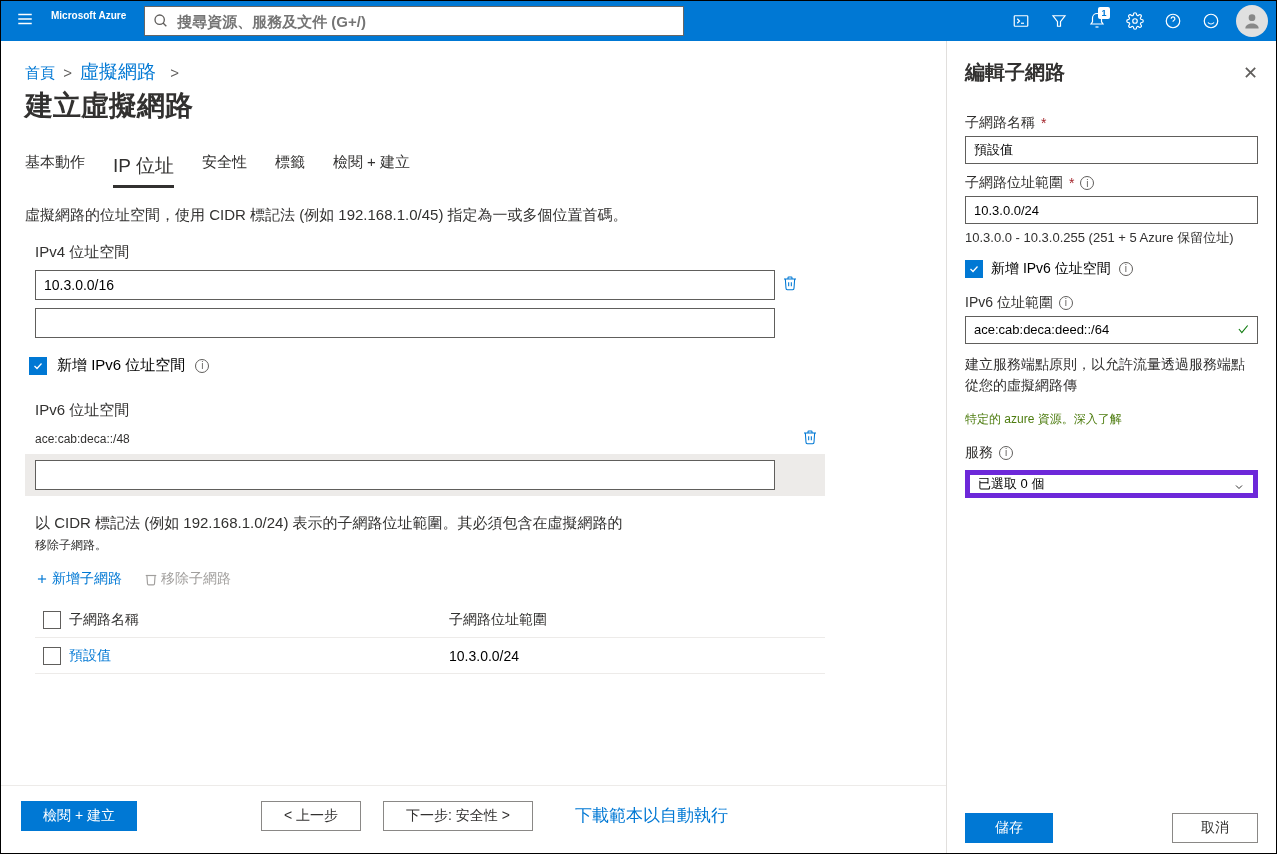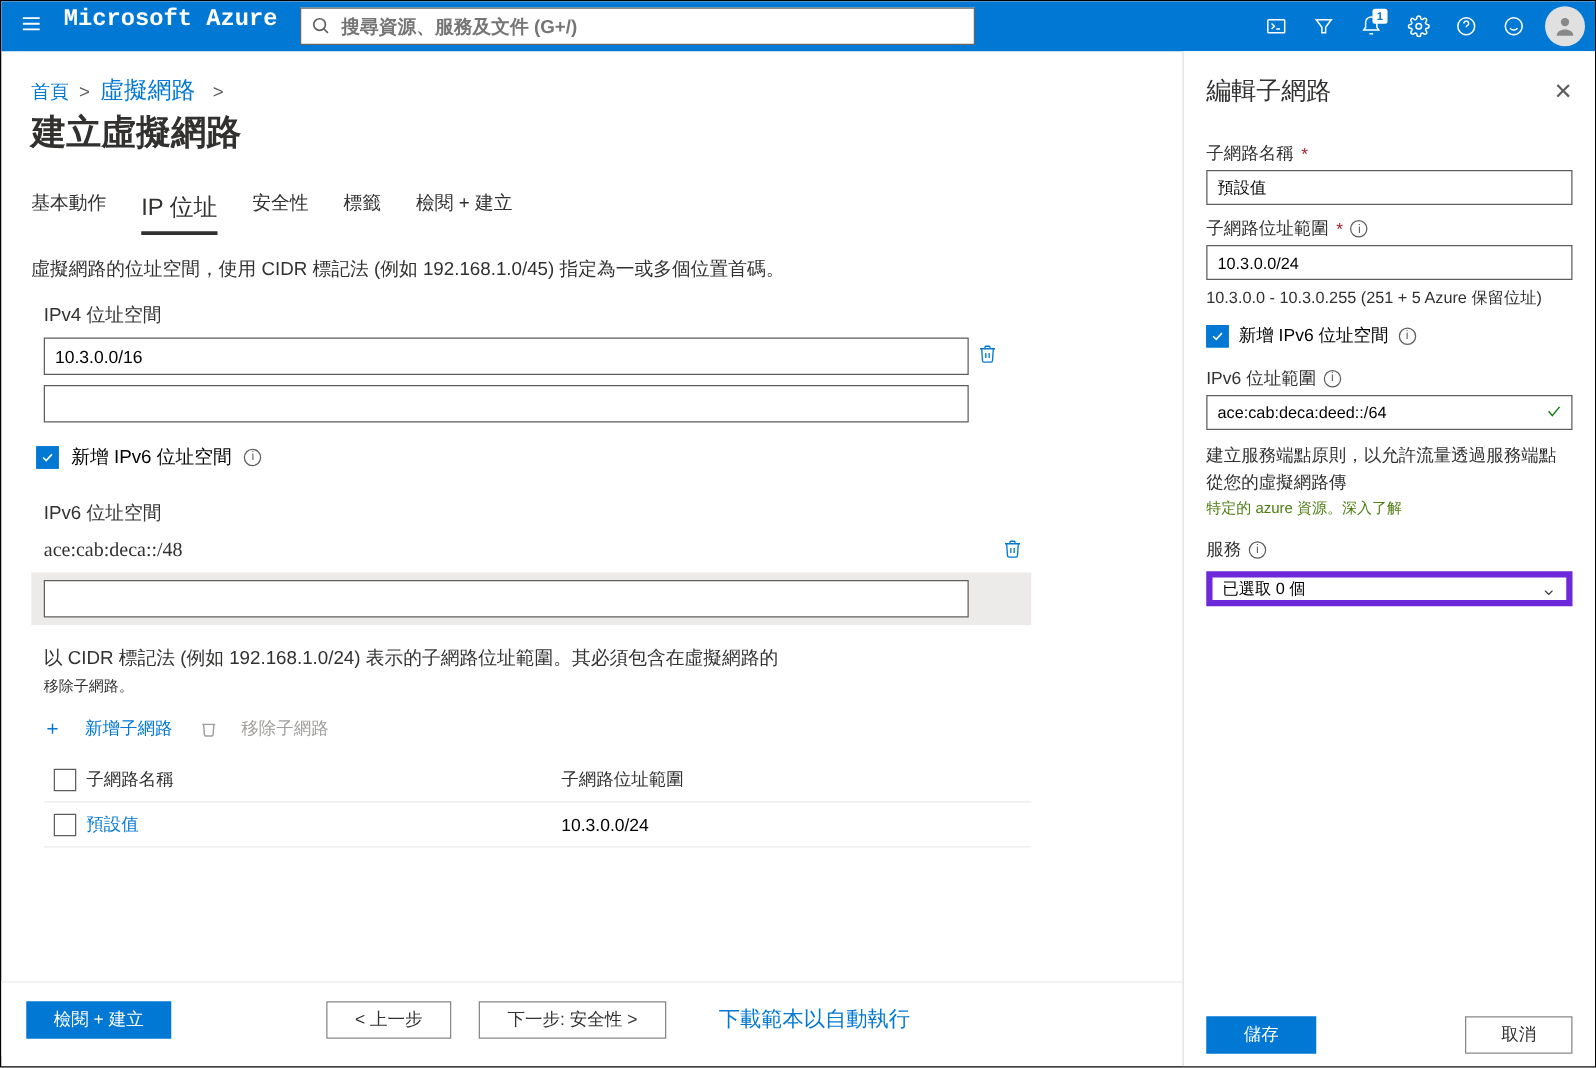--- a/index.html
+++ b/index.html
@@ -1,19 +1,19 @@
 <!DOCTYPE html>
 <html><head>
 <meta charset="utf-8">
 <style>
 * { box-sizing: border-box; margin: 0; padding: 0; font-family: "Segoe UI", "Microsoft JhengHei", sans-serif; }
 body { width: 1277px; height: 854px; overflow: hidden; background: #fff; position: relative; border: 1px solid #000;}
 .topbar { height: 40px; background: #0078d4; display: flex; align-items: center; color: #fff; padding: 0 8px; }
 .topbar .hamburger { width: 32px; text-align: center; font-size: 18px; cursor: pointer; }
-.topbar .brand { font-weight: 600; font-size: 19px; margin: 0 18px 12px 10px; font-family: Liberation Mono, monospace; }
+.topbar .brand { font-weight: 600; font-size: 10px; margin: 0 18px 12px 10px; }
 .topbar .search { flex: 0 0 540px; height: 30px; background: #fff; border: 1px solid #666; display: flex; align-items: center; padding: 0 8px; color: #000; }
 .topbar .search svg { width: 16px; height: 16px; margin-right: 8px; }
 .topbar .search input { border: none; outline: none; flex: 1; font-size: 15px; font-weight: 600; color: #000; }
 .topbar .spacer { flex: 1; }
 .topbar .tb-icon { width: 38px; height: 40px; display: flex; align-items: center; justify-content: center; cursor: pointer; position: relative; }
 .topbar .tb-icon svg { width: 18px; height: 18px; stroke: #fff; fill: none; stroke-width: 1.6; }
 .topbar .badge { position: absolute; top: 6px; right: 6px; background: #fff; color: #0078d4; font-size: 9px; font-weight: 700; min-width: 12px; height: 12px; border-radius: 2px; display: flex; align-items: center; justify-content: center; padding: 0 2px;}
 .topbar .avatar { width: 32px; height: 32px; border-radius: 50%; background: #e0e0e0; margin-left: 6px; display: flex; align-items: center; justify-content: center; }
 .topbar .avatar svg { width: 20px; height: 20px; fill: #888; }
 
@@ -28,36 +28,36 @@
 .tabs .tab { color: #323130; padding-bottom: 6px; cursor: pointer; }
 .tabs .tab.active { color: #323130; font-size: 19px; border-bottom: 3px solid #323130; font-weight: 400; }
 .desc { font-size: 15px; color: #323130; margin-bottom: 18px; }
 
 .section-label { font-size: 15px; color: #323130; margin: 12px 0 8px 10px; }
 .ip-input-row { display: flex; align-items: center; margin-bottom: 8px; padding-left: 10px; }
 .ip-input-row input { width: 740px; height: 30px; border: 1px solid #605e5c; padding: 0 8px; font-size: 14px; }
 .ip-input-row .del { width: 30px; text-align: center; cursor: pointer; }
 .ip-input-row .del svg { width: 16px; height: 16px; stroke: #0078d4; fill: none; stroke-width: 1.6; }
 .ip-text-row { display: flex; align-items: center; margin-bottom: 4px; padding-left: 10px; width: 800px; }
-.ip-text-row .txt { flex: 1; font-size: 16px; color: #323130; padding: 4px 0; font-family: Liberation Serif, serif; }
+.ip-text-row .txt { flex: 1; font-size: 12px; color: #323130; padding: 4px 0; }
 .ip-text-row .del svg { width: 16px; height: 16px; stroke: #0078d4; fill: none; stroke-width: 1.6; }
 .ip-text-row .del { width: 30px; text-align: center; cursor: pointer; }
 .ipv6-input-row { padding-left: 10px; margin-bottom: 14px; }
 .ipv6-input-row input { width: 740px; height: 30px; border: 1px solid #605e5c; padding: 0 8px; font-size: 14px; background: #fff;}
 .ipv6-wrap { background: #edebe9; padding: 4px 0 4px 0; width: 800px; margin-left: 0; }
 
 .chk-row { display: flex; align-items: center; gap: 10px; margin: 18px 0 10px 4px; font-size: 15px; }
 .chk { width: 18px; height: 18px; border: 1px solid #0078d4; background: #0078d4; display: inline-flex; align-items: center; justify-content: center; }
 .chk svg { width: 12px; height: 12px; stroke: #fff; fill: none; stroke-width: 2.5; }
 .info-icon { width: 14px; height: 14px; border: 1px solid #605e5c; border-radius: 50%; display: inline-flex; align-items: center; justify-content: center; font-size: 10px; color: #605e5c; }
 
 .subnet-desc { font-size: 15px; color: #323130; margin: 16px 10px 4px 10px; max-width: 770px; line-height: 1.4;}
 .subnet-desc2 { font-size: 12px; color: #323130; margin: 0 10px 16px 10px;}
 .subnet-actions { display: flex; gap: 22px; margin: 10px 0 14px 10px; align-items: center; }
-.subnet-actions .act { display: flex; align-items: center; gap: 19px; font-size: 14px; cursor: pointer; }
+.subnet-actions .act { display: flex; align-items: center; gap: 3px; font-size: 14px; cursor: pointer; }
 .subnet-actions .act.add { color: #0078d4; }
 .subnet-actions .act.del { color: #a19f9d; }
 .subnet-actions svg { width: 14px; height: 14px; }
 
 .subnet-table { margin-left: 10px; width: 790px; font-size: 14px; }
 .subnet-table .row { display: flex; align-items: center; height: 36px; border-bottom: 1px solid #edebe9; }
 .subnet-table .row.header { font-weight: 400; color: #323130; }
 .subnet-table .cb { width: 34px; display: flex; justify-content: center; }
 .subnet-table .cb .box { width: 18px; height: 18px; border: 1px solid #605e5c; display: inline-block; }
 .subnet-table .c1 { width: 380px; }
@@ -65,32 +65,32 @@
 .subnet-table .row .c1 a { color: #0078d4; text-decoration: none; }
 
 .bottom-bar { position: absolute; left: 0; right: 0; bottom: 8px; height: 60px; border-top: 1px solid #edebe9; display: flex; align-items: center; gap: 22px; padding: 0 20px; background: #fff;}
 .btn-primary { background: #0078d4; color: #fff; border: none; height: 30px; padding: 0 22px; font-size: 14px; cursor: pointer; }
 .btn-secondary { background: #fff; color: #323130; border: 1px solid #8a8886; height: 30px; padding: 0 22px; font-size: 14px; cursor: pointer; }
 .link { color: #0078d4; font-size: 17px; cursor: pointer; margin-left: 20px;}
 
 
 .panel { width: 330px; border-left: 1px solid #e1dfdd; padding: 18px 18px 0 18px; position: relative; background: #fff; display: flex; flex-direction: column;}
 .panel-header { display: flex; justify-content: space-between; align-items: center; margin-bottom: 28px;}
-.panel-title { font-size: 20px; font-weight: 400; color: #323130; }
+.panel-title { font-size: 20px; font-weight: 700; color: #323130; }
 .panel-close { cursor: pointer; font-size: 18px; color: #605e5c; }
 .panel .field-label { font-size: 14px; color: #323130; margin-bottom: 4px; display: flex; align-items: center; gap: 6px;}
 .panel .req { color: #a4262c; }
 .panel input[type=text] { width: 100%; height: 28px; border: 1px solid #605e5c; padding: 0 8px; font-size: 13px; margin-bottom: 10px;}
 .panel .hint { font-size: 13px; color: #323130; margin: -6px 0 12px 0; line-height: 1.5;}
 .panel .chk-row2 { display: flex; align-items: center; gap: 8px; margin-bottom: 16px; font-size: 14px;}
 .panel .ipv6-field { position: relative; }
 .panel .ipv6-field .check { position: absolute; right: 8px; top: 6px; color: #107c10; }
 .panel .ipv6-field .check svg { width: 14px; height: 14px; stroke: #107c10; fill: none; stroke-width: 2;}
 .panel h3 { font-size: 18px; font-weight: 400; color: #323130; margin: 18px 0 12px 0;}
-.panel .svc-desc { font-size: 14px; color: #323130; line-height: 1.5; margin-bottom: 2px;}
+.panel .svc-desc { font-size: 14px; color: #323130; line-height: 1.5; margin-bottom: 15px;}
 .panel .svc-link { font-size: 12px; color: #4d7c0f; cursor: pointer;}
 .panel .select { width: 100%; height: 28px; border: 5px solid #6d28d9; display: flex; align-items: flex-end; justify-content: space-between; padding: 0 8px; font-size: 13px; cursor: pointer; margin-top: 4px;}
 .panel .select svg { width: 12px; height: 12px; }
 .panel-footer { position: absolute; left: 0; right: 0; bottom: 10px; display: flex; gap: 10px; padding: 0 18px; justify-content: space-between;}
 .panel-footer .btn-primary { padding: 0 30px; }
 .panel-footer .btn-secondary { padding: 0 28px; }
 </style>
 </head>
 <body>
 

